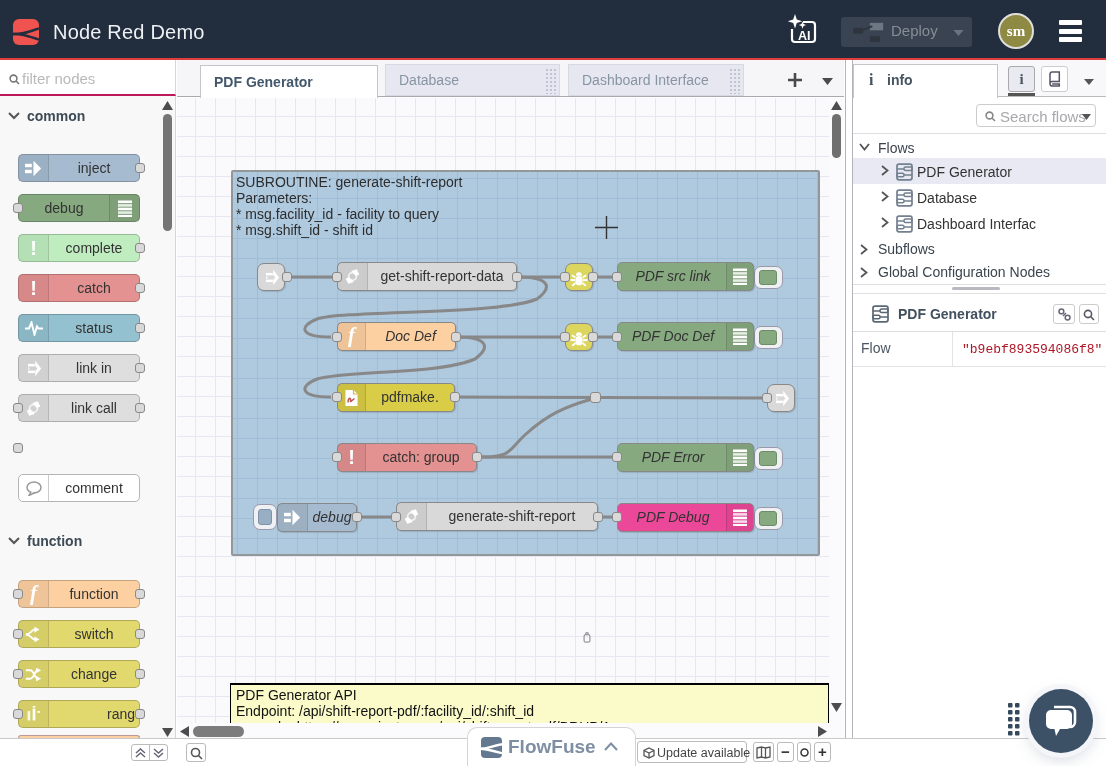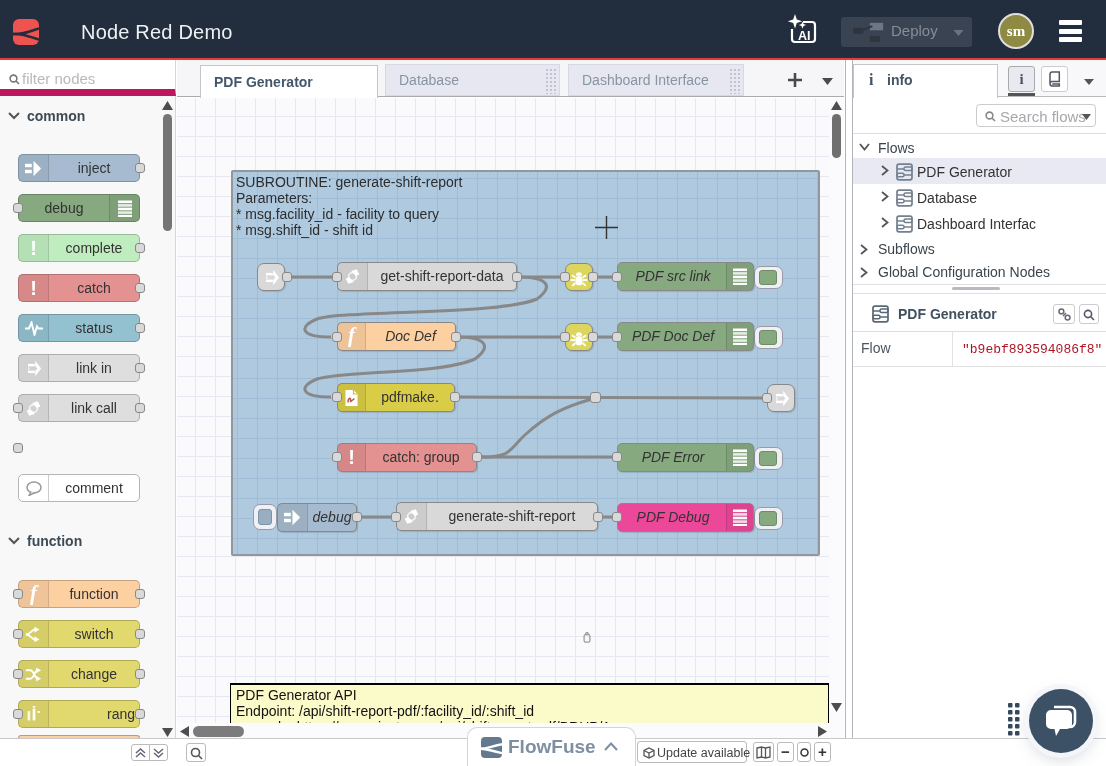--- a/index.html
+++ b/index.html
@@ -4,29 +4,29 @@
 <style>
   * { margin:0; padding:0; box-sizing:border-box; }
   html,body { width:1106px; height:766px; overflow:hidden; font-family:"Liberation Sans", sans-serif; background:#fff; }
   .abs { position:absolute; }
   #page { position:relative; width:1106px; height:766px; overflow:hidden; }
 
   
   #header { left:0; top:0; width:1106px; height:58px; background:#222d3d; }
   #redline { left:0; top:58px; width:1106px; height:2px; background:#e23c3c; }
   #logo { left:13px; top:19px; width:26px; height:26px; border-radius:6px; background:#ef5350; }
-  #title { left:53px; top:21px; font-size:20px; color:#eef1f4; letter-spacing:0.2px;margin-left:28px; }
+  #title { left:53px; top:21px; font-size:20px; color:#eef1f4; letter-spacing:0.2px; }
   #deploy { left:841px; top:17px; width:131px; height:30px; background:#3a4351; border-radius:3px; }
   #aiicon { left:787px; top:14px; width:34px; height:34px; }
   #avatar { left:998px; top:13px; width:36px; height:36px; border-radius:50%; background:#8e8a43; border:2px solid #dfdfdb; color:#fff; font-family:"Liberation Serif",serif; font-weight:bold; font-size:15px; text-align:center; line-height:32px; }
   .hbar { left:1059px; width:23px; height:5px; border-radius:1px; background:#fff; }
 
   
   #palette { left:0; top:60px; width:176px; height:678px; background:#f8f8f9; border-right:1px solid #d6d6d6; }
-  #filterrow { left:0; top:60px; width:176px; height:36px; background:#fff; border-bottom:7px solid #be185d; border-right:1px solid #d6d6d6; }
+  #filterrow { left:0; top:60px; width:176px; height:36px; background:#fff; border-bottom:2px solid #be185d; border-right:1px solid #d6d6d6; }
   .pal-head { font-size:14px; font-weight:bold; color:#3e4b55; }
   .pnode { height:28px; border-radius:5px; border:1px solid rgba(0,0,0,0.22); font-size:14px; color:#333; }
   .picon { top:0; bottom:0; width:30px; background:rgba(0,0,0,0.055); position:absolute; }
   .plabel { position:absolute; top:0; height:26px; line-height:26px; width:100%; text-align:center; }
   .port { width:10px; height:10px; border-radius:3px; background:#d9d9d9; border:1px solid #888; }
 
   
   #canvas { left:177px; top:98px; width:667px; height:668px;
     background-color:#fafafc;
     background-image:linear-gradient(to right,#e7e7f1 1px,transparent 1px),linear-gradient(to bottom,#e7e7f1 1px,transparent 1px);

